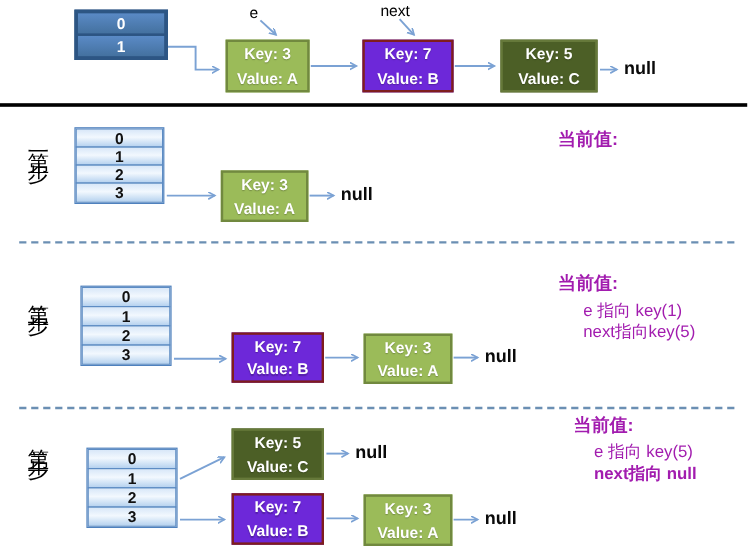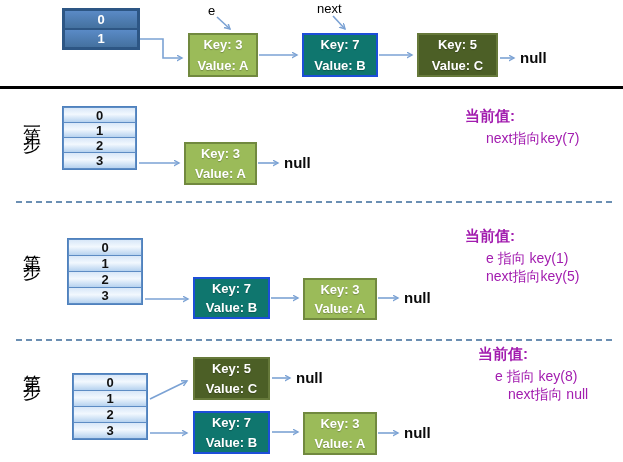--- a/index.html
+++ b/index.html
@@ -23,21 +23,21 @@
     color:#111;font-weight:700;font-size:13px;text-align:center;
   }
   .bucket.light .cell:first-child{margin-top:0;}
   
   .node{
     position:absolute;z-index:2;box-sizing:border-box;display:flex;flex-direction:column;
     align-items:center;justify-content:space-between;color:#fff;font-weight:700;font-size:13px;line-height:19px;
     text-shadow:0 1px 1px rgba(0,0,0,0.25);
   }
   .node.tone-light{background:#9bbb59;border:2px solid #71893f;}
-  .node.tone-medium{background:#0f766e;border:2px solid #1d4ed8;}
+  .node.tone-medium{background:#6d28d9;border:2px solid #7f1d1d;}
   .node.tone-dark{background:#4c5f26;border:2px solid #66793a;}
   
   .ptr-label{position:absolute;z-index:2;font-size:13px;color:#000;}
   .null-label{position:absolute;z-index:2;font-size:15px;font-weight:700;color:#0a0a0a;}
   .step-label{
     position:absolute;z-index:2;writing-mode:vertical-rl;text-orientation:upright;
     font-size:18px;letter-spacing:4px;color:#000;
   }
   .status{position:absolute;z-index:2;color:#a21caf;}
   .status-title{font-size:15px;font-weight:700;margin-bottom:3px;}
@@ -111,21 +111,20 @@
   </div>
 
   <div class="node tone-light" style="left:184px;top:142px;width:73px;height:43px;">
     <div>Key: 3</div>
     <div>Value: A</div>
   </div>
   <div class="null-label" style="left:284px;top:154px;">null</div>
 
   <div class="status" style="left:465px;top:107px;">
     <div class="status-title">当前值:</div>
-    <div class="status-line">next指向key(7)</div>
   </div>
 
   <div class="divider-dashed" style="top:201px;"></div>
 
   <div class="step-label" style="left:20px;top:240px;">第二步</div>
 
   <div class="bucket light" style="left:67px;top:238px;width:76px;">
     <div class="cell" style="height:17px;line-height:16px;">0</div>
     <div class="cell" style="height:17px;line-height:16px;">1</div>
     <div class="cell" style="height:17px;line-height:16px;">2</div>
@@ -170,17 +169,17 @@
     <div>Value: B</div>
   </div>
   <div class="node tone-light" style="left:303px;top:412px;width:74px;height:43px;">
     <div>Key: 3</div>
     <div>Value: A</div>
   </div>
   <div class="null-label" style="left:404px;top:424px;">null</div>
 
   <div class="status" style="left:478px;top:345px;">
     <div class="status-title">当前值:</div>
-    <div class="status-line" style="margin-left:17px;">e 指向 key(8)</div>
-    <div class="status-line" style="margin-left:30px;">next指向 null</div>
+    <div class="status-line" style="margin-left:17px;">e 指向 key(5)</div>
+    <div class="status-line" style="margin-left:17px;font-weight:bold;">next指向 null</div>
   </div>
 
 </div>
 
 </body></html>

